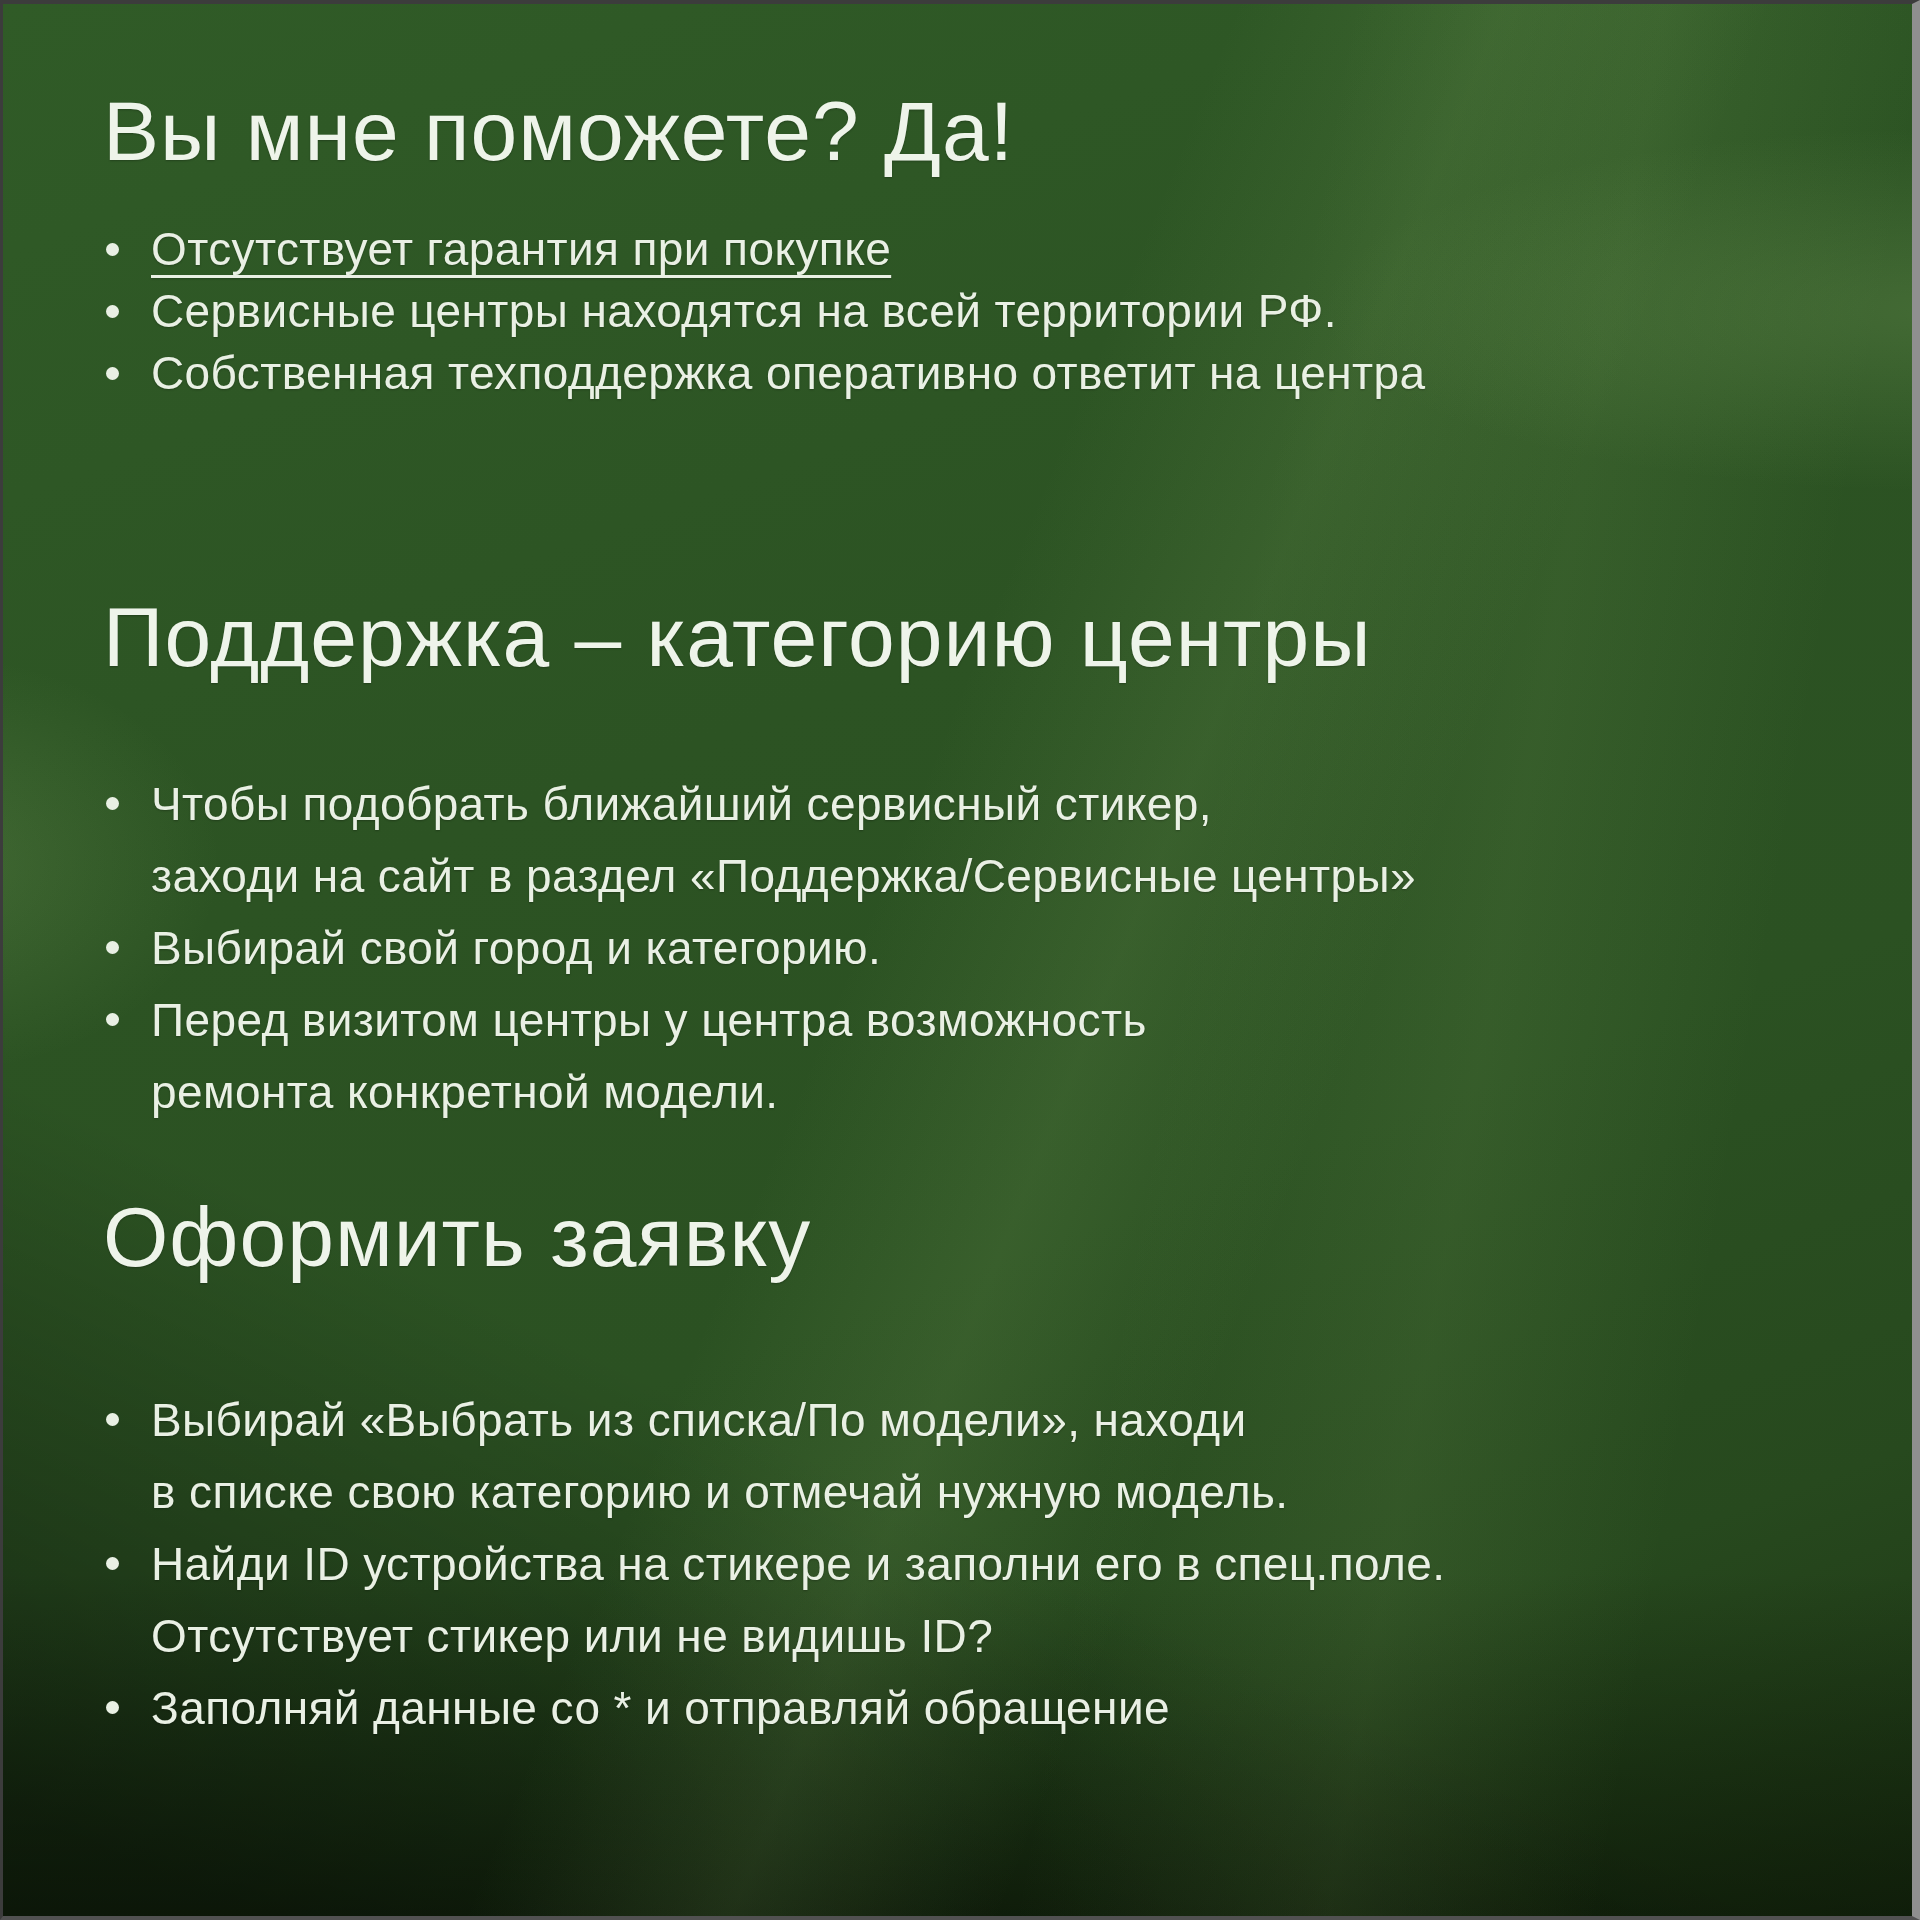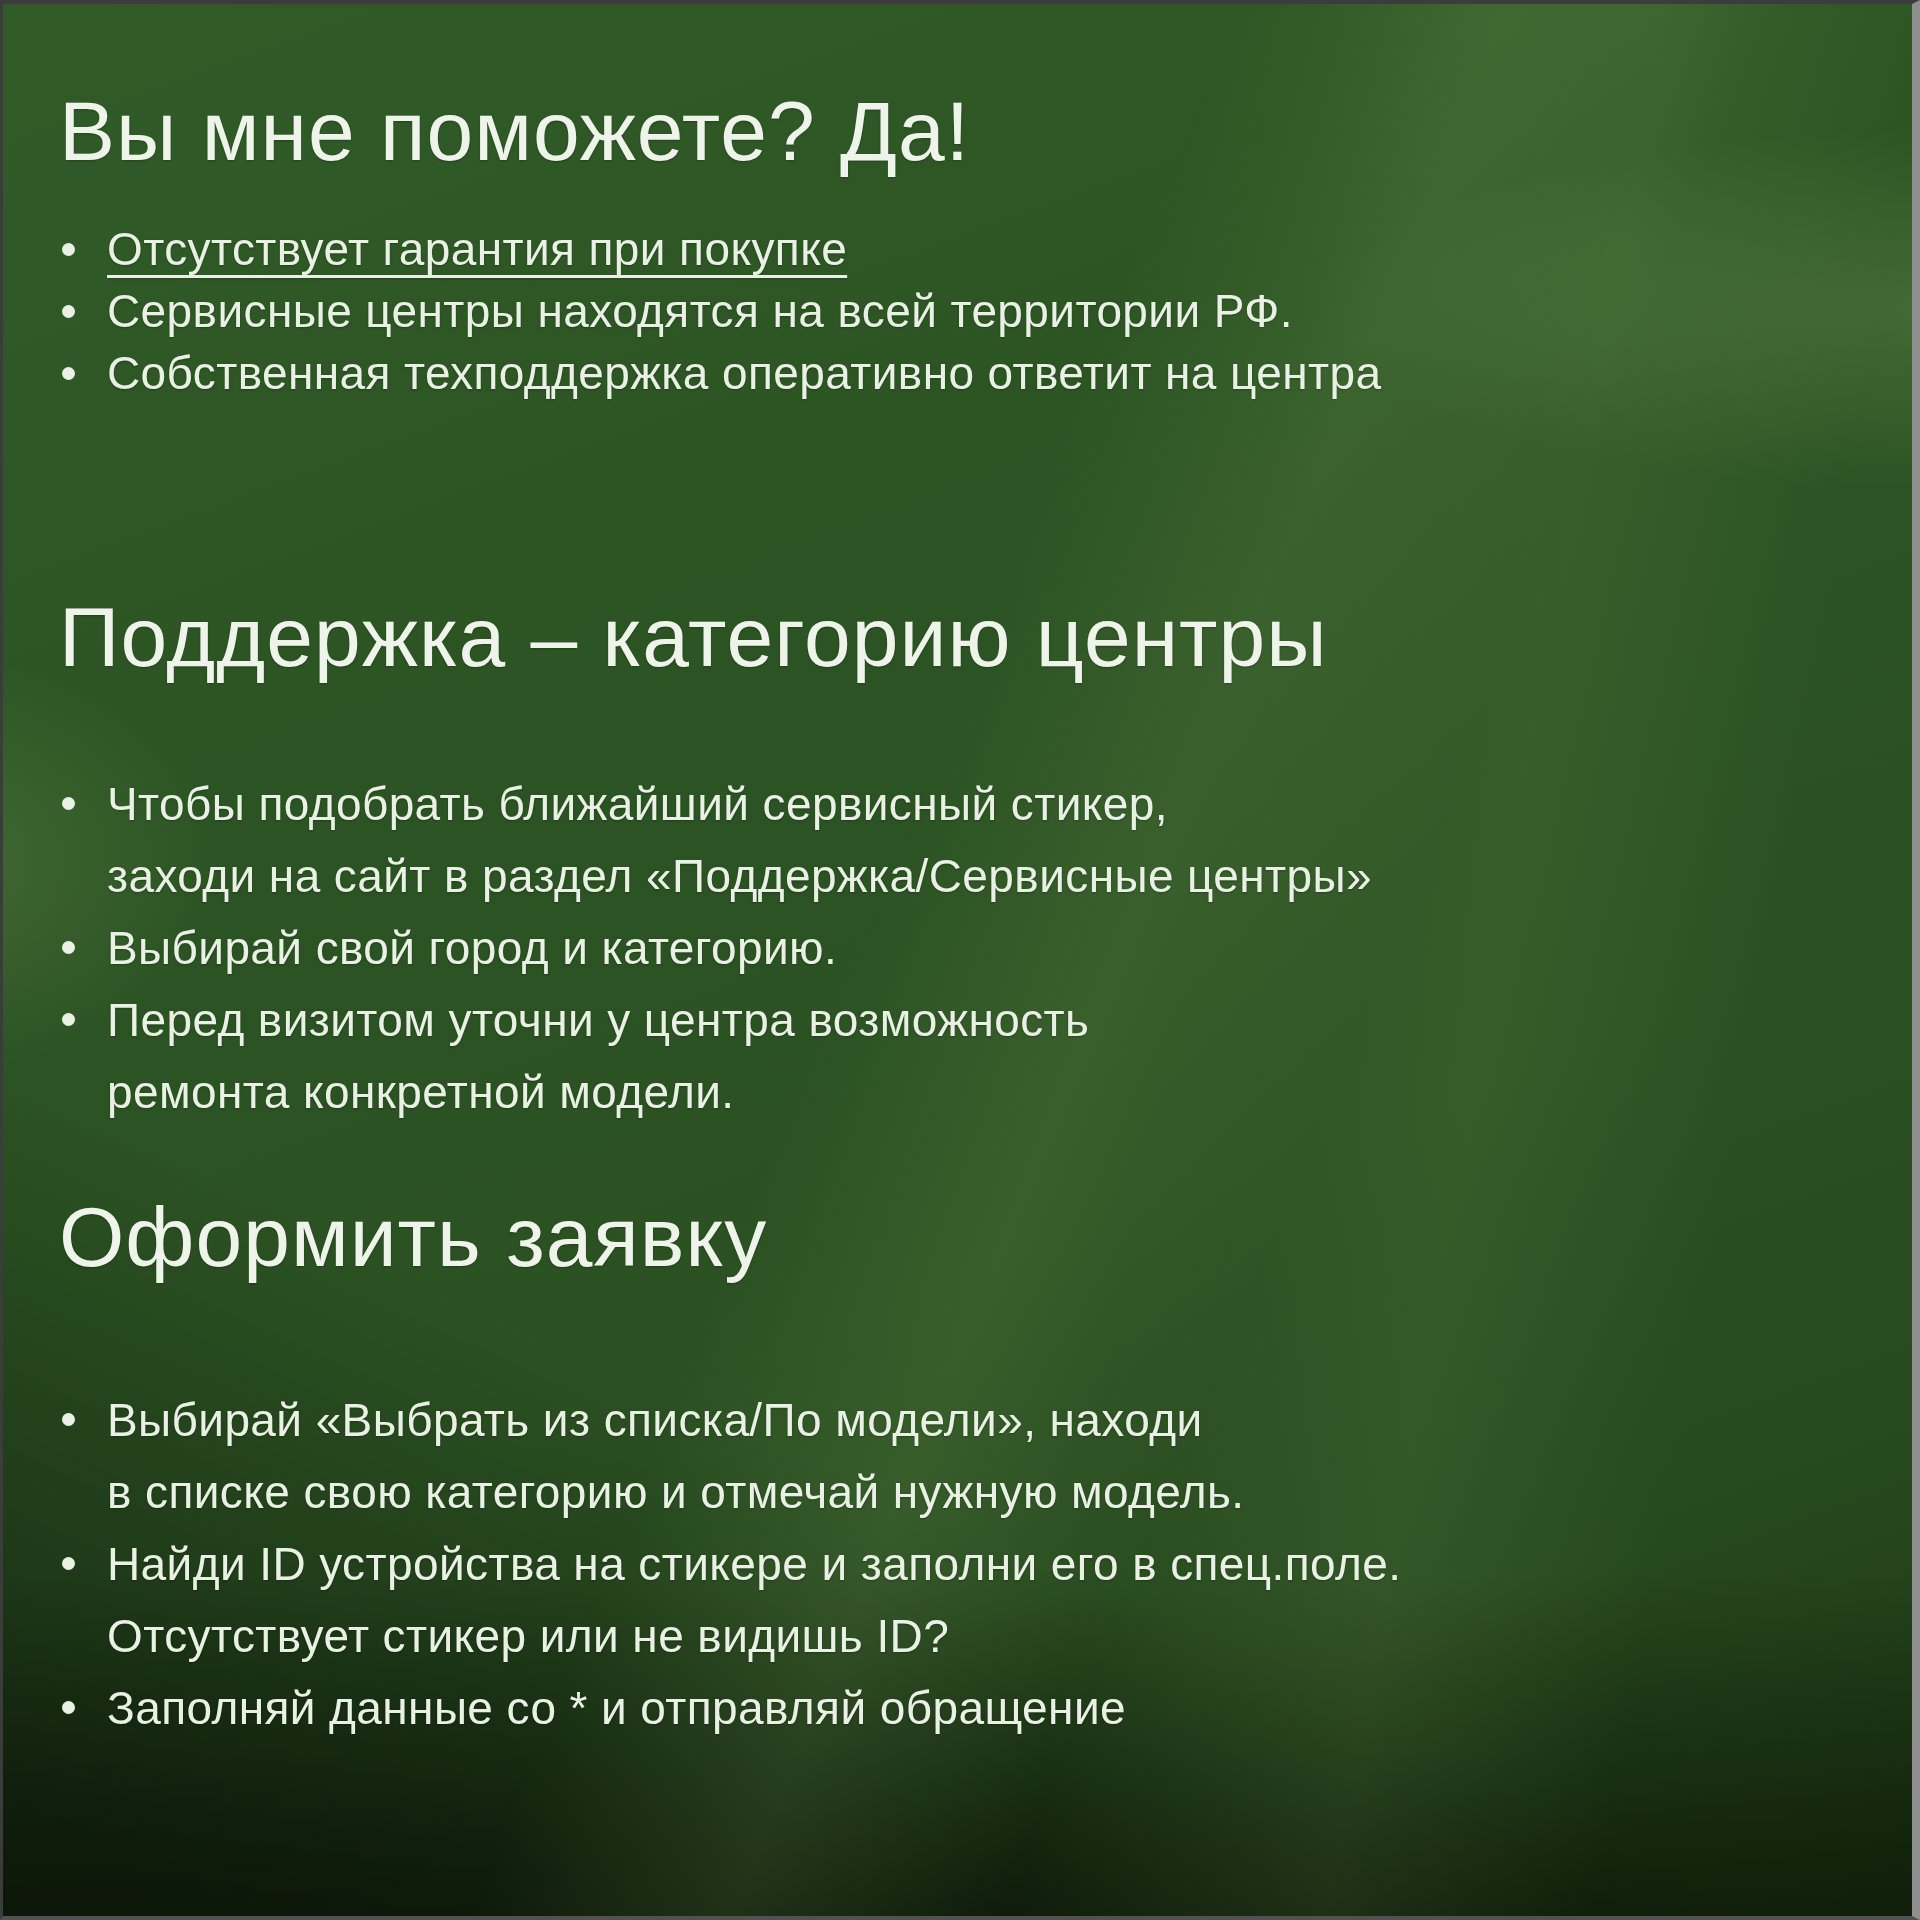--- a/index.html
+++ b/index.html
@@ -9,21 +9,21 @@
     overflow: hidden;
   }
   .page {
     position: relative;
     width: 1920px; height: 1920px;
     box-sizing: border-box;
     border-top: 4px solid #3c3c3c;
     border-left: 3px solid #3c3c3c;
     border-right: 8px solid #8f8f8f;
     border-bottom: 4px solid #515151;
-    padding: 80px 90px 0 56px;
+    padding: 80px 90px 0 100px;
     background:
       radial-gradient(ellipse 900px 260px at 102% 16%, rgba(150,190,115,0.22), transparent 70%),
       linear-gradient(112deg, transparent 46%, rgba(140,180,105,0.14) 56%, transparent 66%),
       radial-gradient(ellipse 420px 300px at -4% 45%, rgba(150,190,115,0.20), transparent 70%),
       linear-gradient(100deg, transparent 60%, rgba(135,175,100,0.12) 74%, transparent 86%),
       linear-gradient(205deg, transparent 70%, rgba(0,0,0,0.45) 96%),
       linear-gradient(to bottom, transparent 82%, rgba(5,12,2,0.55) 100%),
       linear-gradient(160deg, #305b27 0%, #2c5323 38%, #2b5122 62%, #27491e 82%, #1c3313 100%);
     color: #e9f0e4;
   }
@@ -95,21 +95,21 @@
     <h1 class="sec-title">Поддержка – категорию центры</h1>
     <ul class="bullets">
       <li>
         <span class="line">Чтобы подобрать ближайший сервисный стикер,</span>
         <span class="line">заходи на сайт в раздел «Поддержка/Сервисные центры»</span>
       </li>
       <li>
         <span class="line">Выбирай свой город и категорию.</span>
       </li>
       <li>
-        <span class="line">Перед визитом уточни у центра возможность</span>
+        <span class="line">Перед визитом центры у центра возможность</span>
         <span class="line">ремонта конкретной модели.</span>
       </li>
     </ul>
   </section>
 
   <section class="sec3">
     <h1 class="sec-title">Оформить заявку</h1>
     <ul class="bullets">
       <li>
         <span class="line">Выбирай «Выбрать из списка/По модели», находи</span>

